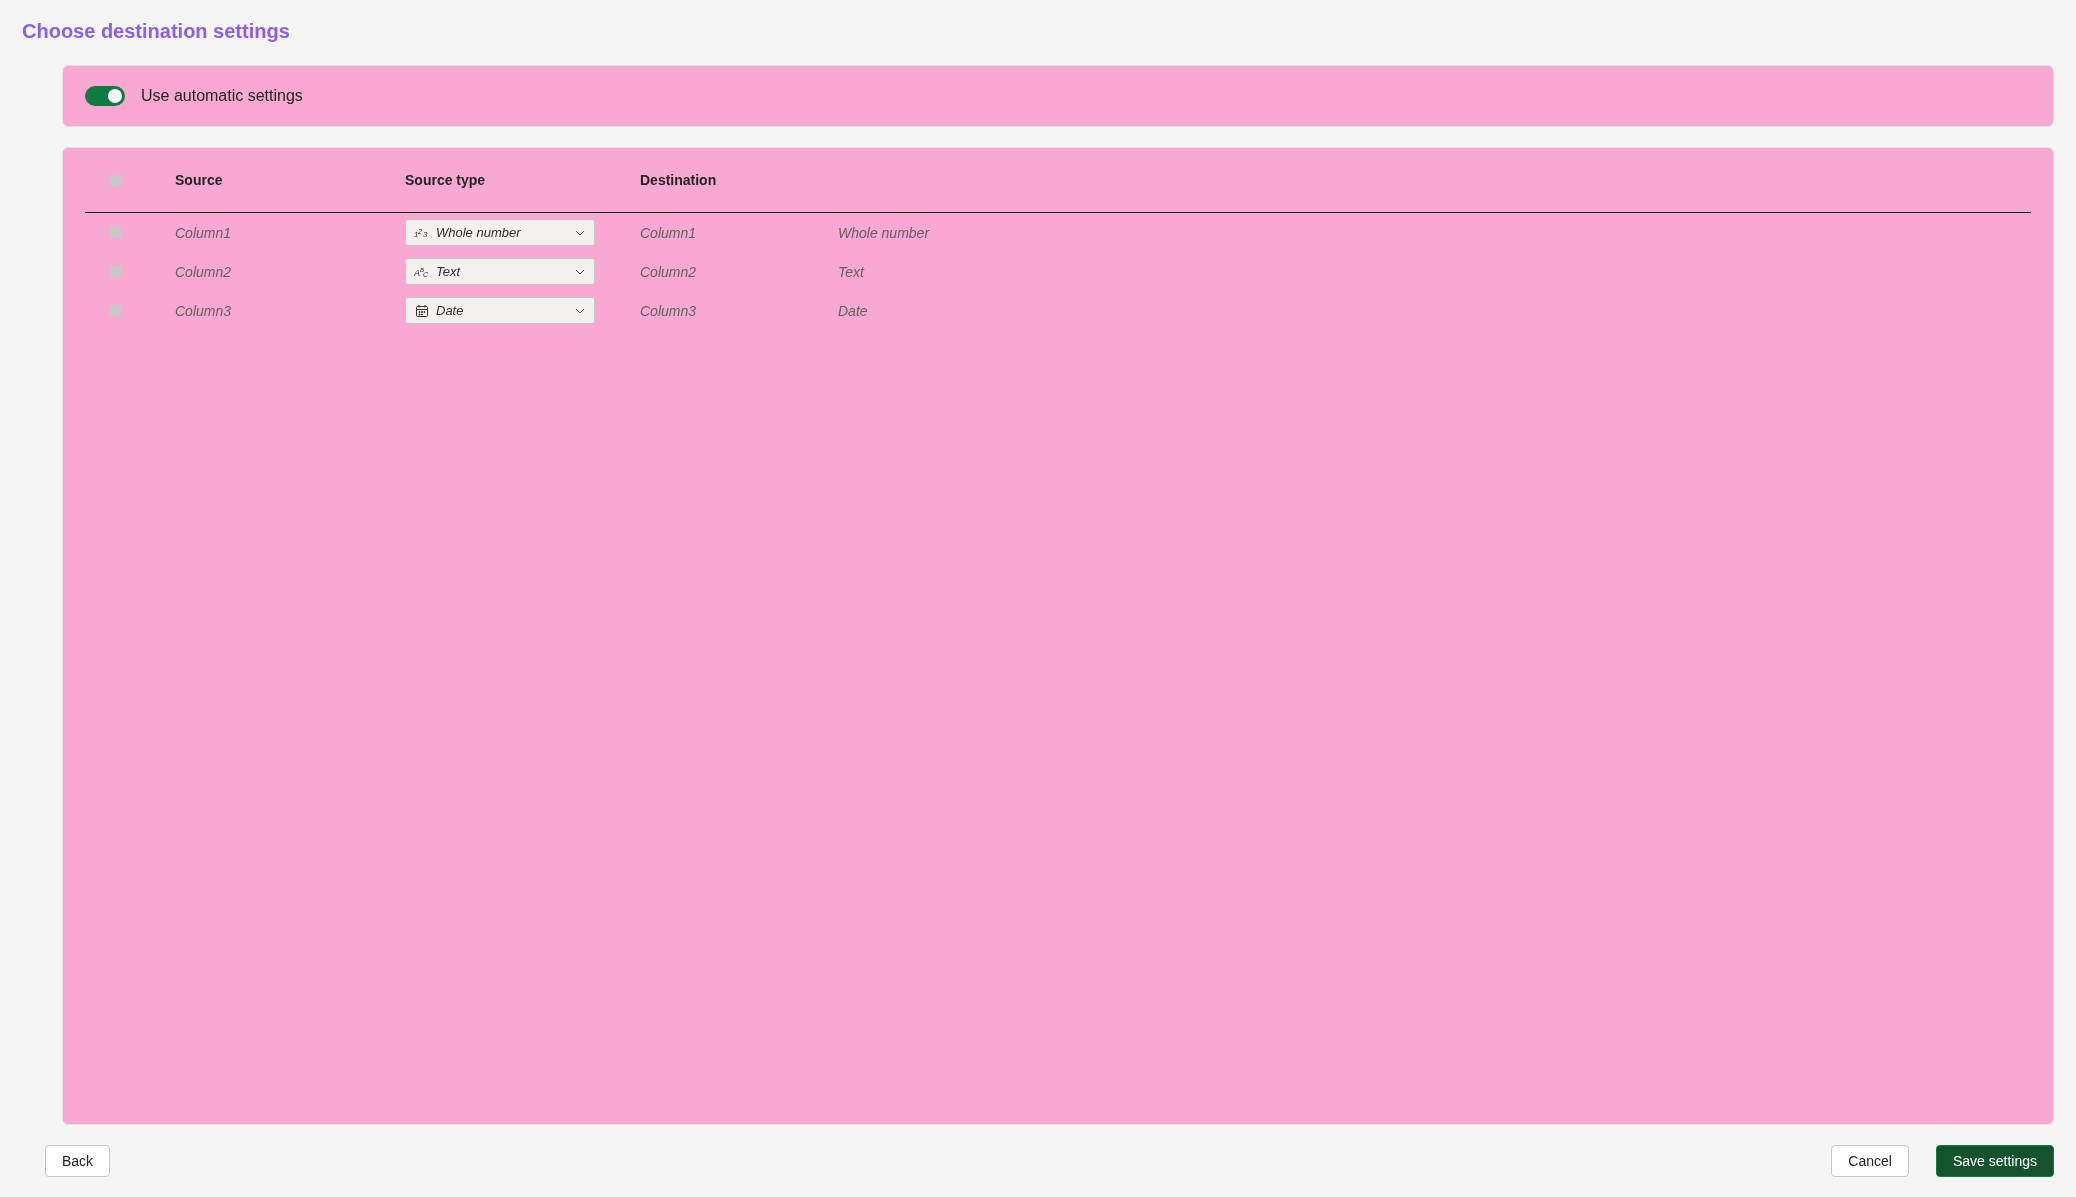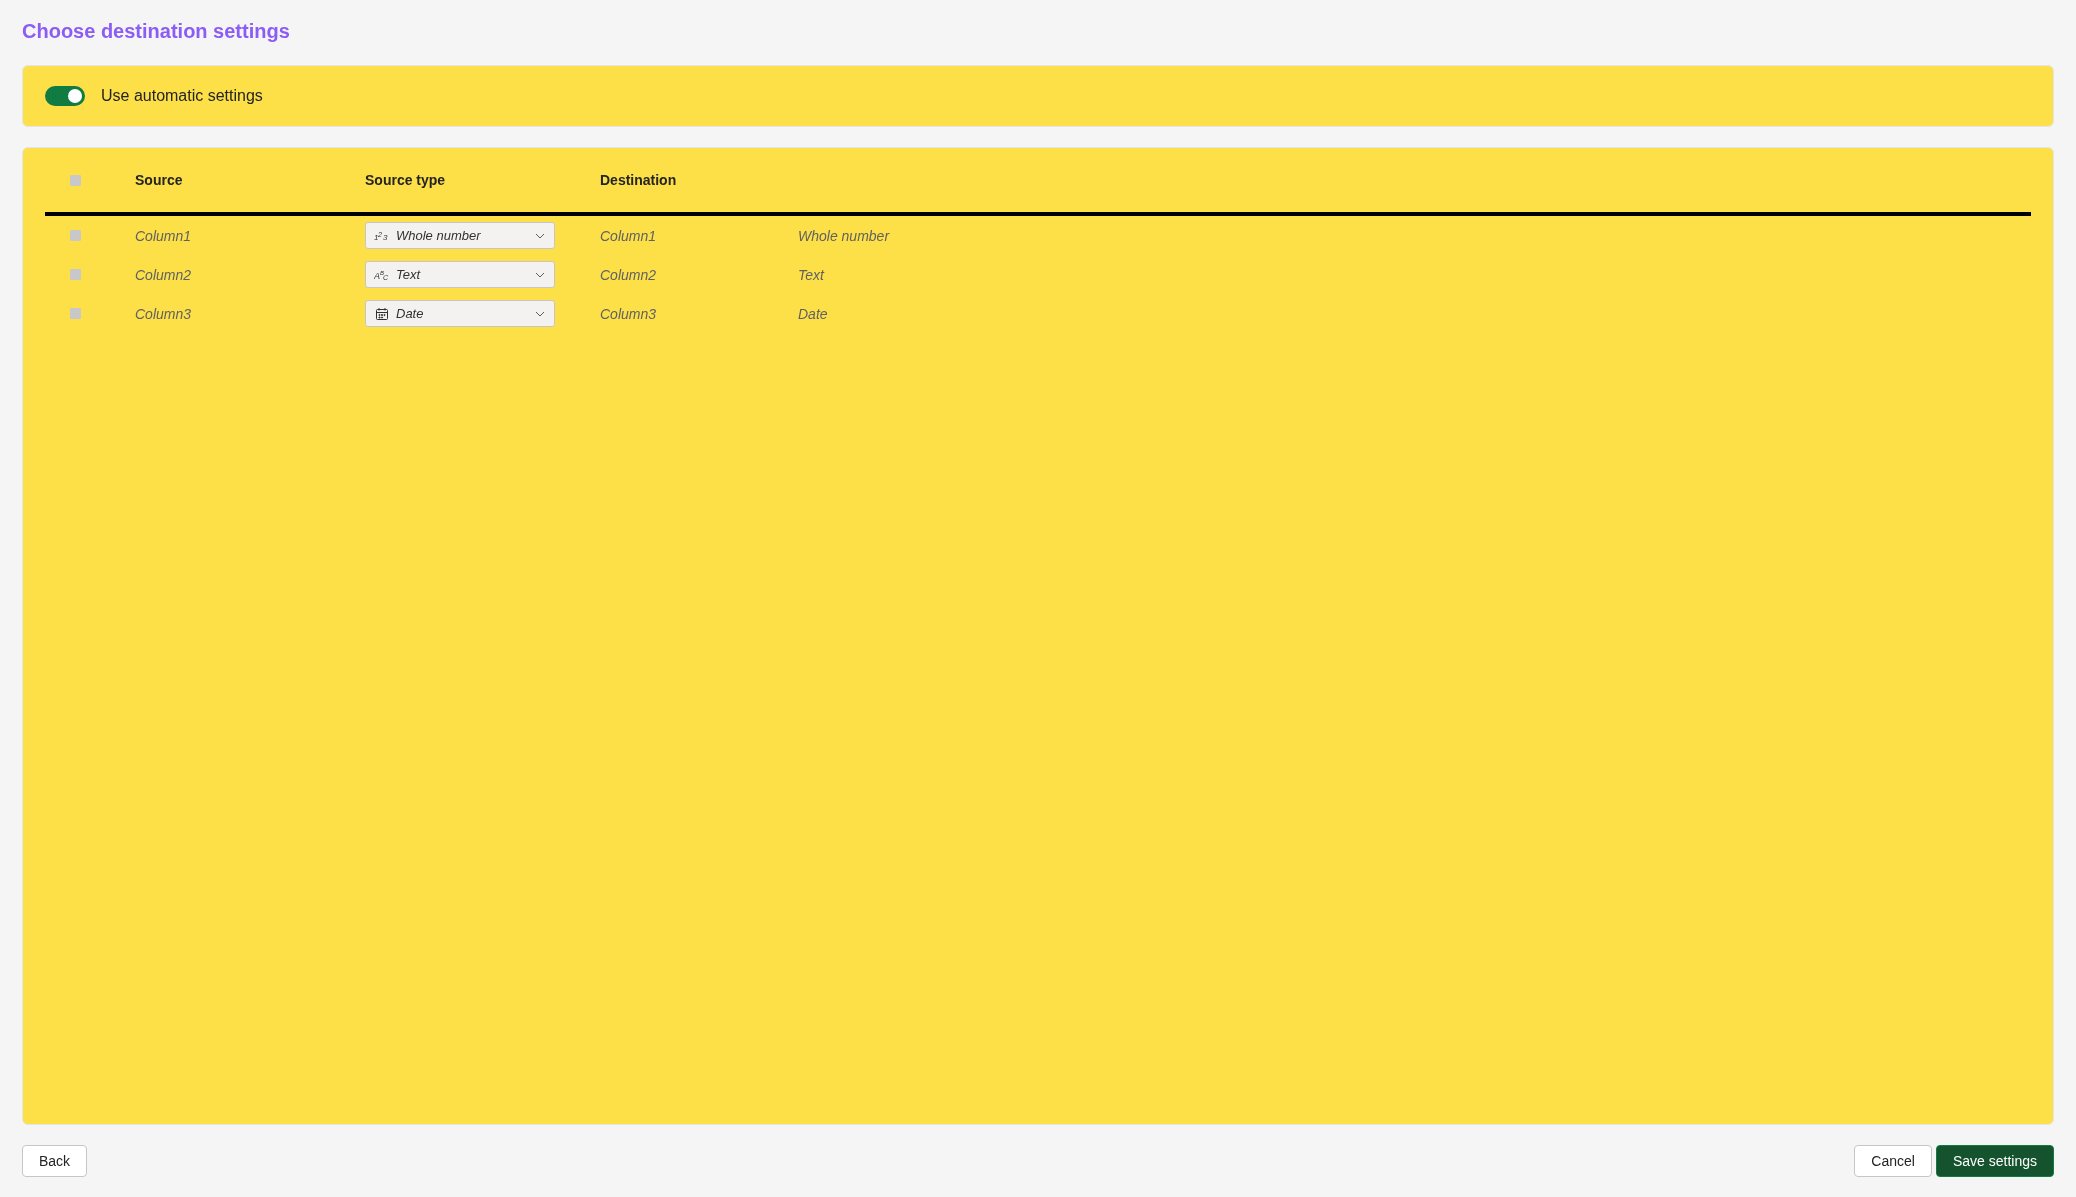--- a/index.html
+++ b/index.html
@@ -13,24 +13,25 @@
       display: flex;
       flex-direction: column;
     }
     .page-title {
       font-size: 20px;
       font-weight: 600;
       color: #8b5cf6;
       margin-bottom: 22px;
     }
     .card {
-      background: #fde047;
+      background: #f9a8d4;
       border: 1px solid #e5e5e5;
       border-radius: 6px;
       padding: 20px 22px;
+      margin-left: 40px;
     }
     .toggle-card {
       display: flex;
       align-items: center;
       gap: 16px;
       margin-bottom: 20px;
     }
     .toggle {
       width: 40px;
       height: 20px;
@@ -67,21 +68,21 @@
     .table {
       width: 100%;
     }
     .table-row {
       display: flex;
       align-items: center;
       padding: 6px 0;
       min-height: 36px;
     }
     .table-header-row {
-      border-bottom: 4px solid #000000;
+      border-bottom: 1px solid #000000;
       padding-bottom: 24px;
     }
     .col-check {
       width: 90px;
       display: flex;
       justify-content: center;
       padding-right: 30px;
     }
     .col-source {
       width: 230px;
@@ -157,20 +158,21 @@
     }
     .btn {
       font-family: inherit;
       font-size: 14px;
       padding: 7px 16px;
       border-radius: 4px;
       cursor: pointer;
       border: 1px solid #c8c6c4;
       background: #fff;
       color: #242424;
+      margin-left: 23px;
     }
     .btn-primary {
       background: #14532d;
       border-color: #107c41;
       color: #fff;
     }
   </style>
 </head>
 <body>
 

